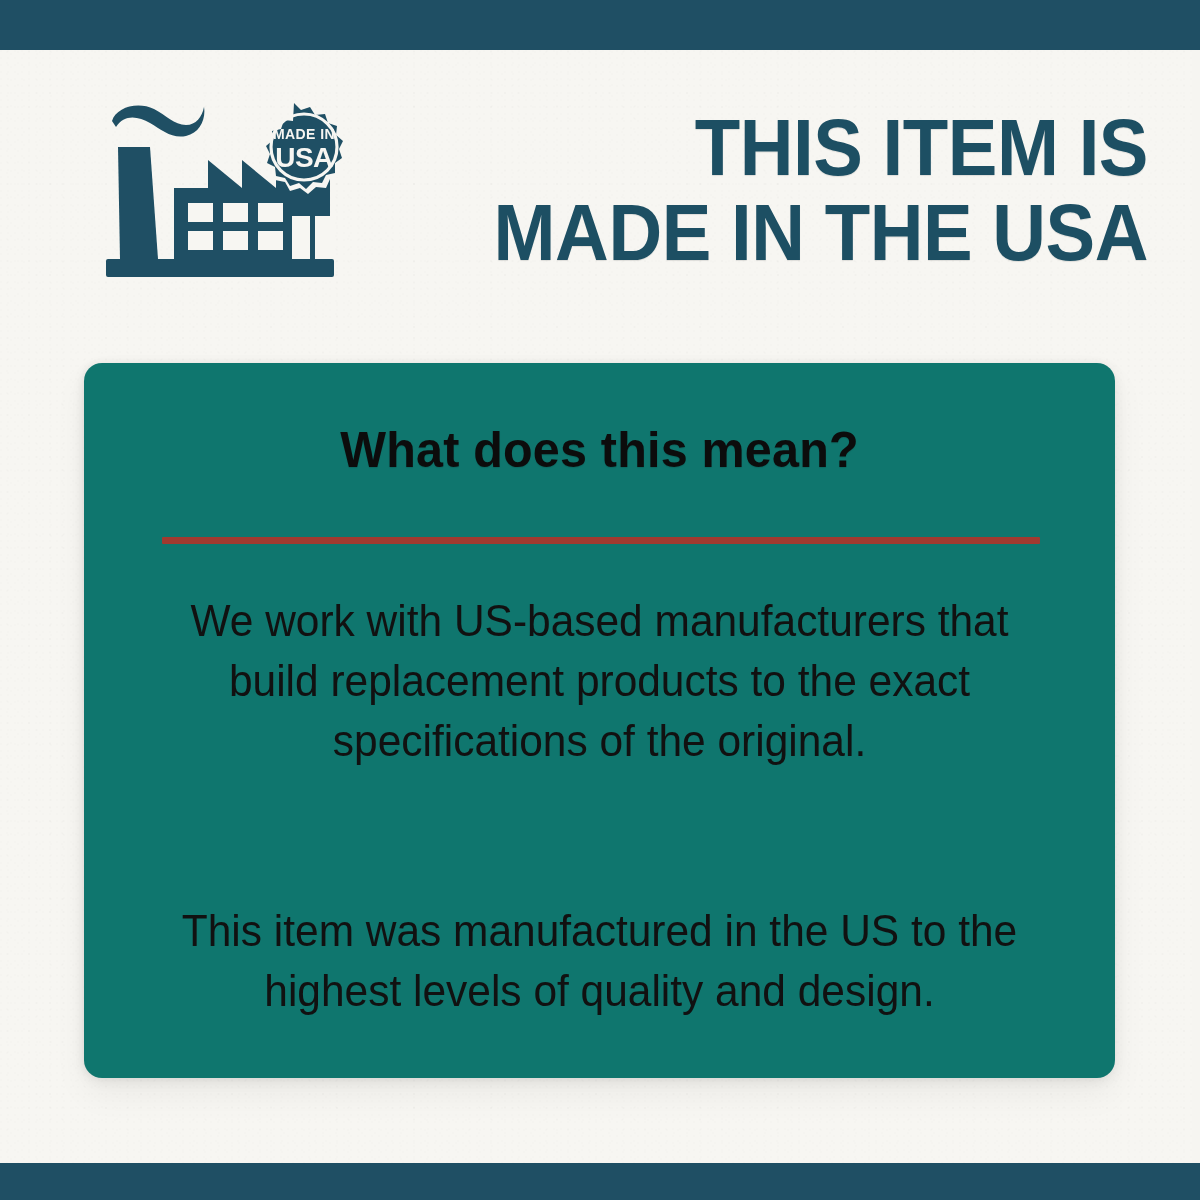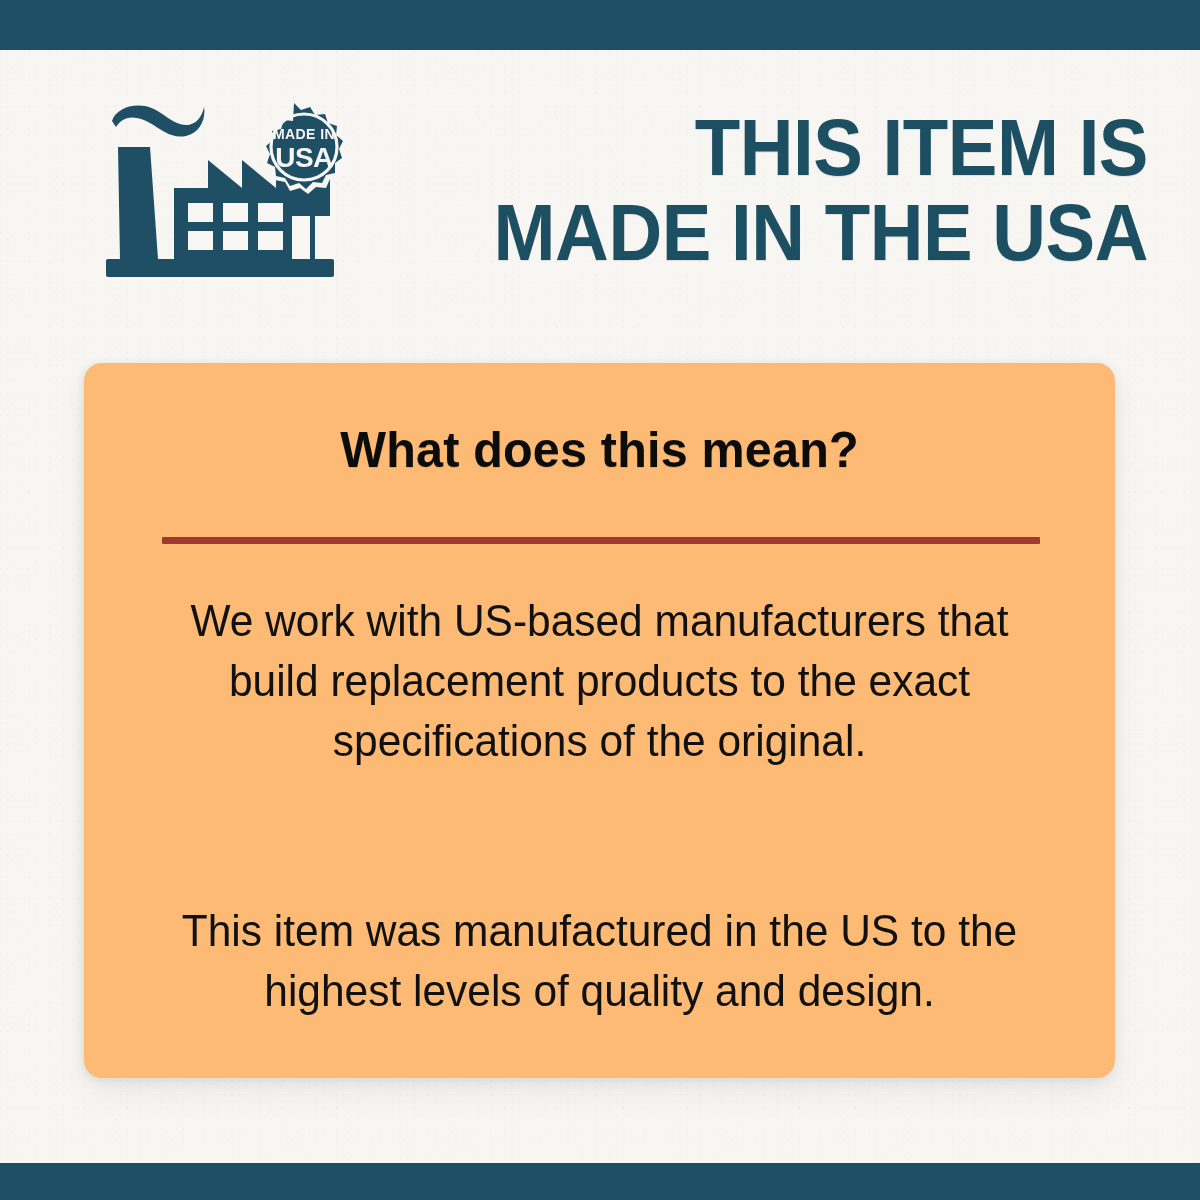--- a/index.html
+++ b/index.html
@@ -87,21 +87,21 @@
   .headline .l1,
   .headline .l2 { display: block; white-space: nowrap; }
 
   
   .card {
     position: absolute;
     left: 84px;
     top: 363px;
     width: 1031px;
     height: 715px;
-    background: #fdba74;
+    background: #0f766e;
     border-radius: 18px;
     box-shadow:
       0 3px 14px rgba(0,0,0,0.07),
       0 16px 34px rgba(0,0,0,0.05),
       -2px 0 6px rgba(0,0,0,0.035);
     z-index: 2;
   }
 
   .card-title {
     position: absolute;

